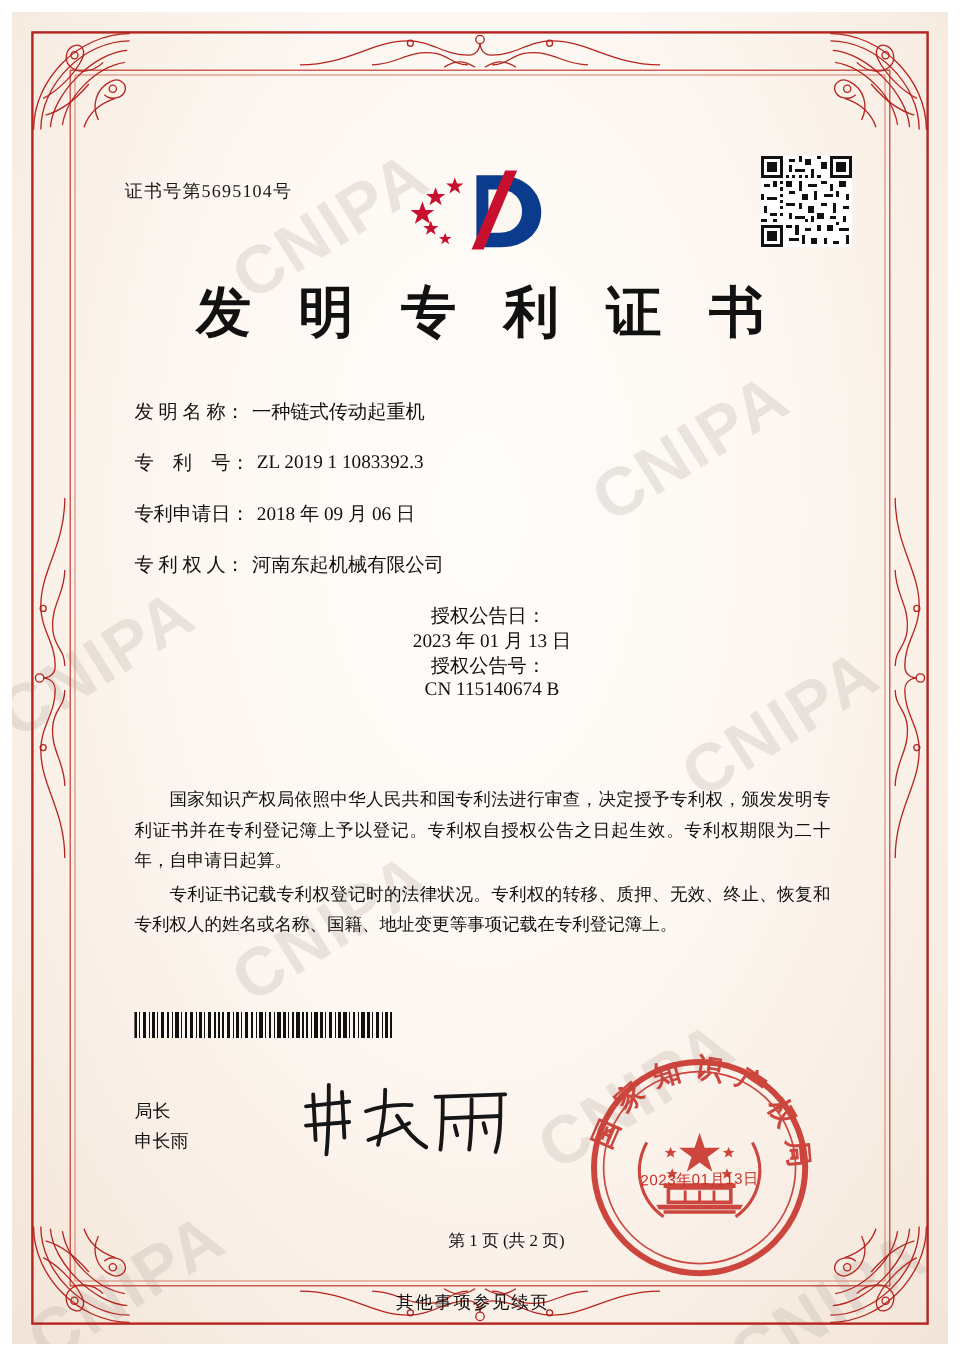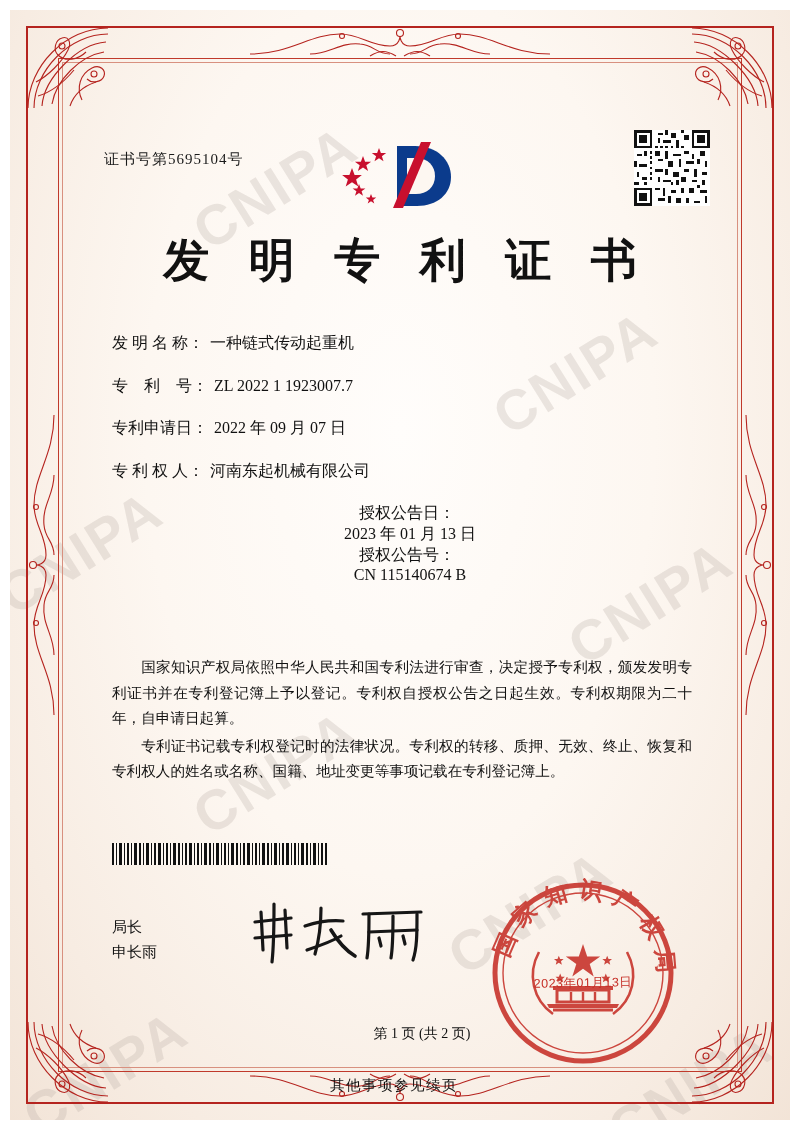--- a/index.html
+++ b/index.html
@@ -519,26 +519,26 @@
   <div class="fields">
 
     <div class="field-row">
       <span class="field-label">发 明 名 称：</span>
       <span class="field-value">一种链式传动起重机</span>
     </div>
 
 
     <div class="field-row">
       <span class="field-label">专　利　号：</span>
-      <span class="field-value">ZL 2022 1 1923007.7</span>
+      <span class="field-value">ZL 2019 1 1083392.3</span>
     </div>
 
     <div class="field-row">
       <span class="field-label">专利申请日：</span>
-      <span class="field-value">2022 年 09 月 07 日</span>
+      <span class="field-value">2018 年 09 月 06 日</span>
     </div>
 
     <div class="field-row">
       <span class="field-label">专 利 权 人：</span>
       <span class="field-value">河南东起机械有限公司</span>
     </div>
 
 
     <div class="field-row dual">
       <span class="field-label">授权公告日：</span>

